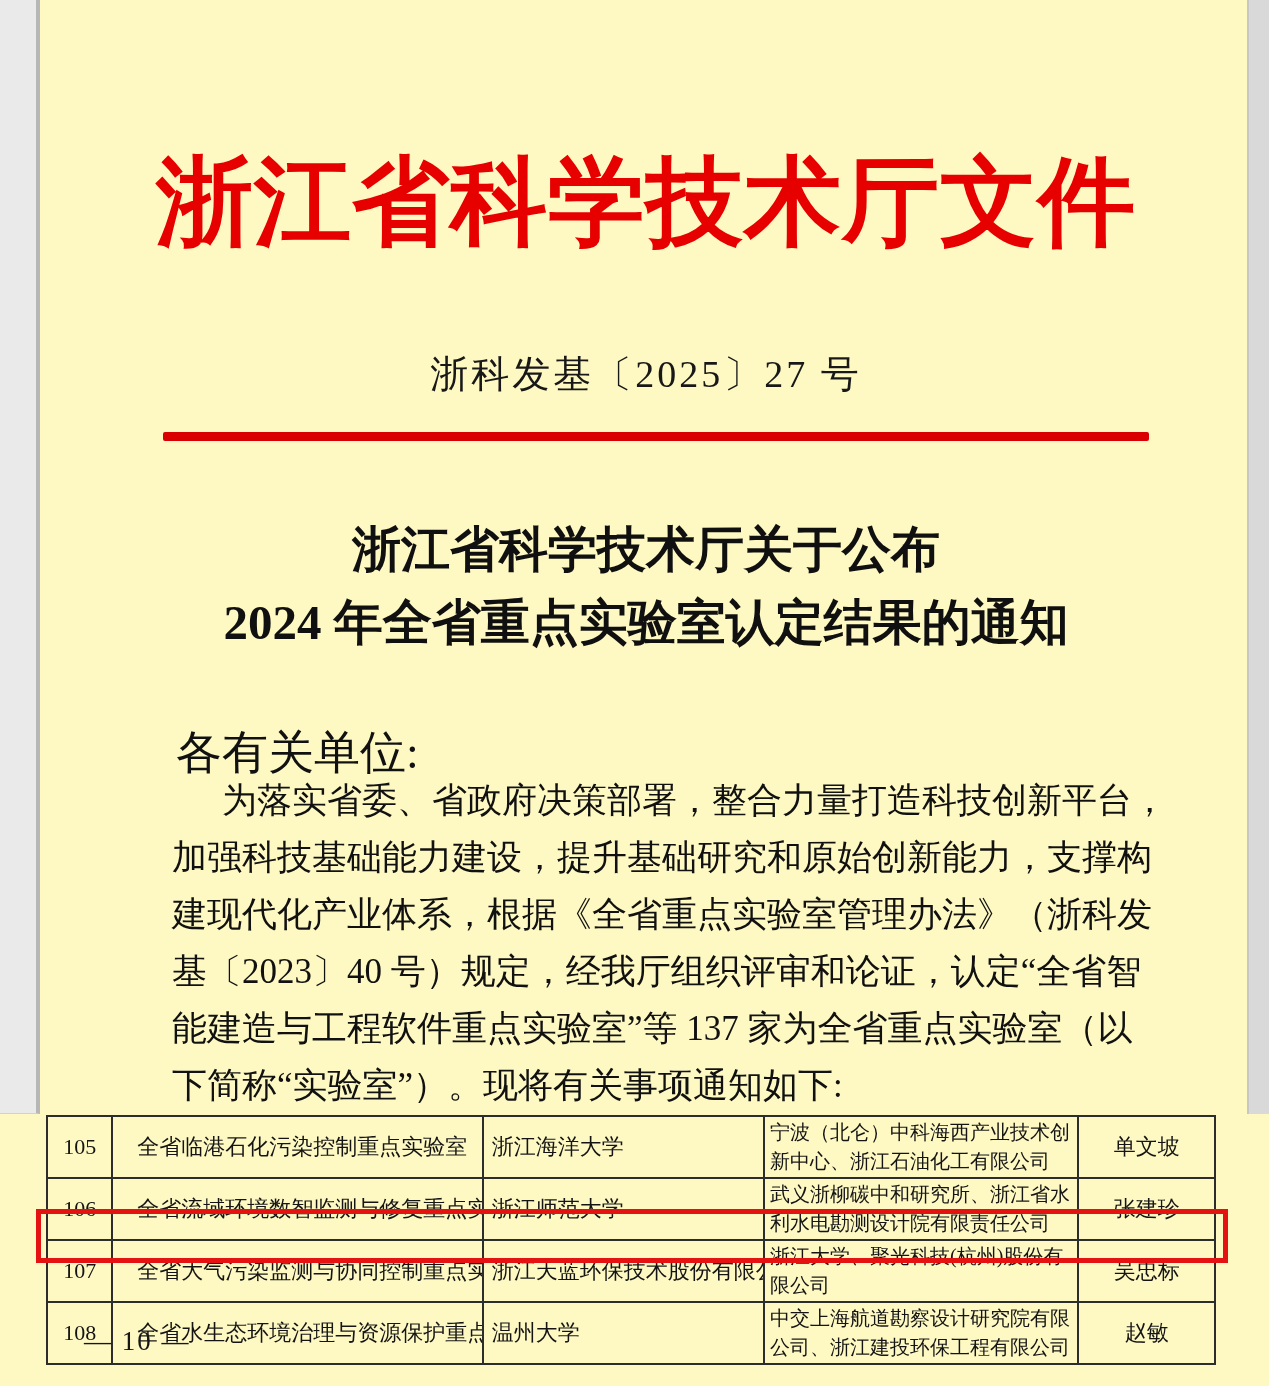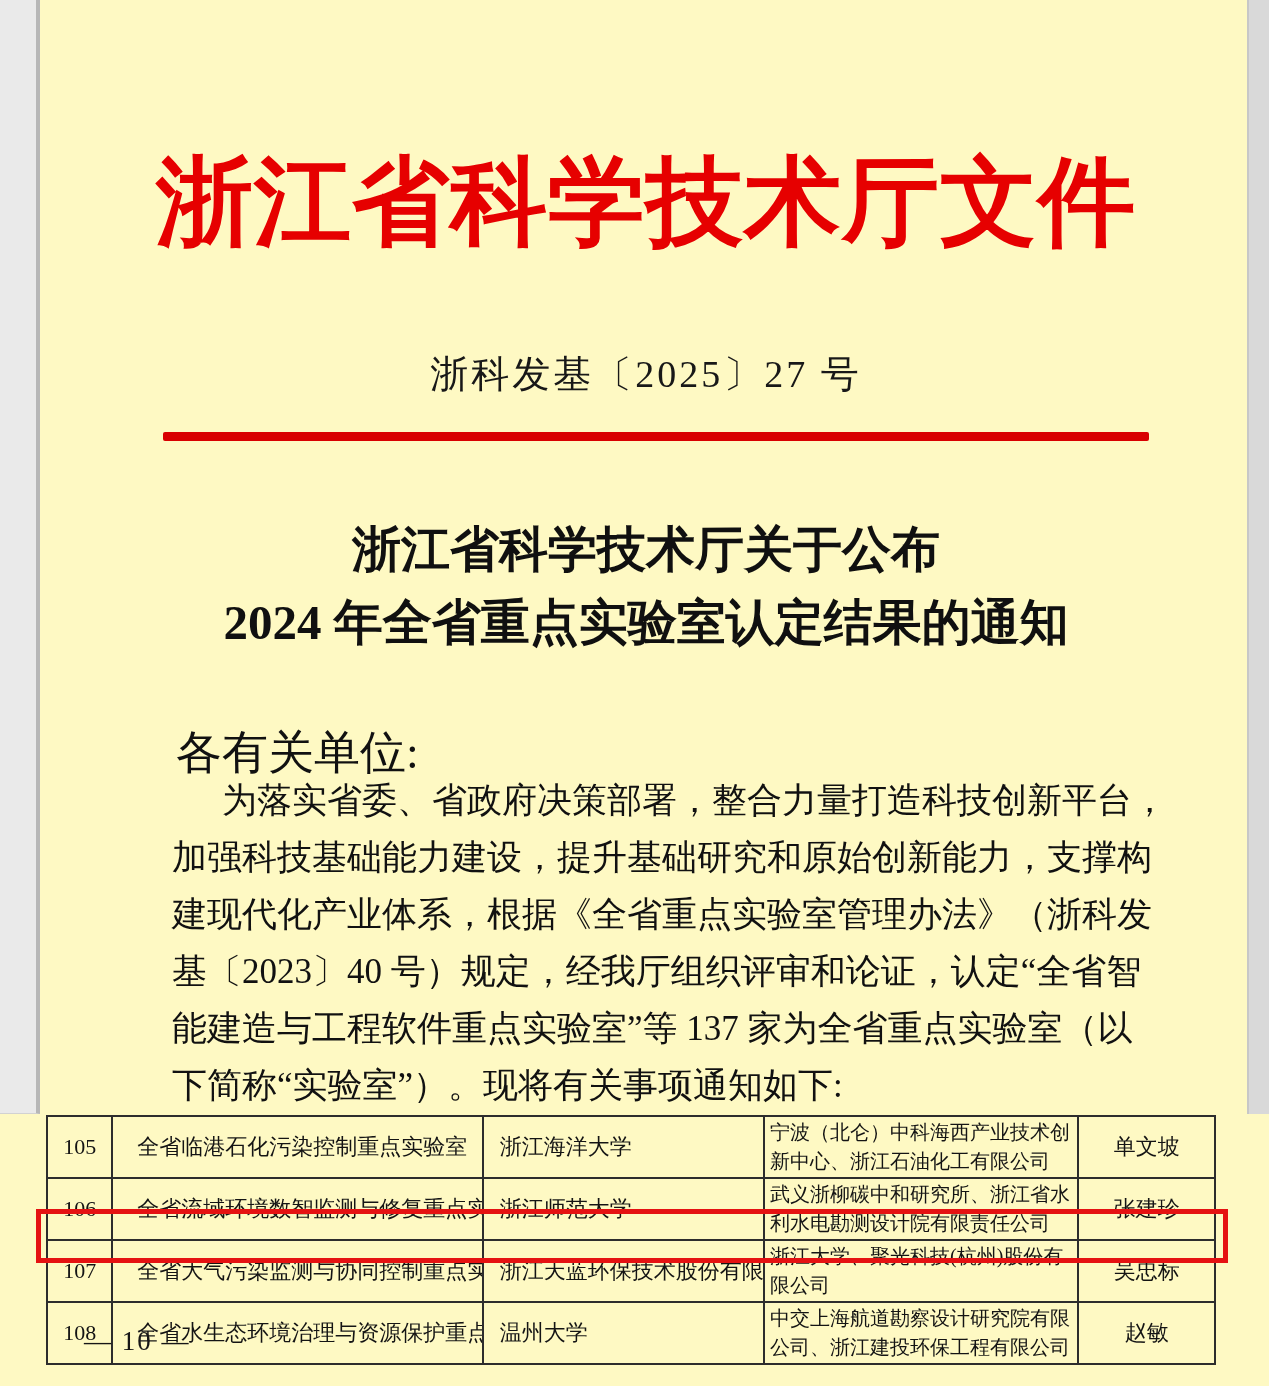--- a/index.html
+++ b/index.html
@@ -45,21 +45,21 @@
 
   
   .table-wrap { position:absolute; left:38px; top:1115px;margin-left:8px; }
   table { border-collapse:collapse; table-layout:fixed; width:1170px; }
   td { border:2px solid #2d2d2d; font-size:22px; color:#141414;
        vertical-align:middle; overflow:hidden; }
   tr { height:50px; }
   tr.last { height:48px; }
   .c-no   { width:65px;  text-align:center; }
   .c-lab  { width:369px; padding-left:24px; white-space:nowrap; }
-  .c-host { width:280px; padding-left:16px; white-space:nowrap; }
+  .c-host { width:280px; padding-left:8px; white-space:nowrap; }
   .c-part { width:313px; padding:1px 5px; font-size:20px; line-height:29px; }
   .c-dir  { width:136px; text-align:center; }
 
   .highlight-box {
     position:absolute; left:36px; top:1209px; width:1192px; height:54px;
     border:5px solid #e51212; z-index:5; pointer-events:none;
   }
 
   .page-num { position:absolute; left:84px; top:1326px; font-size:27px;
               letter-spacing:2px; color:#161616; }

